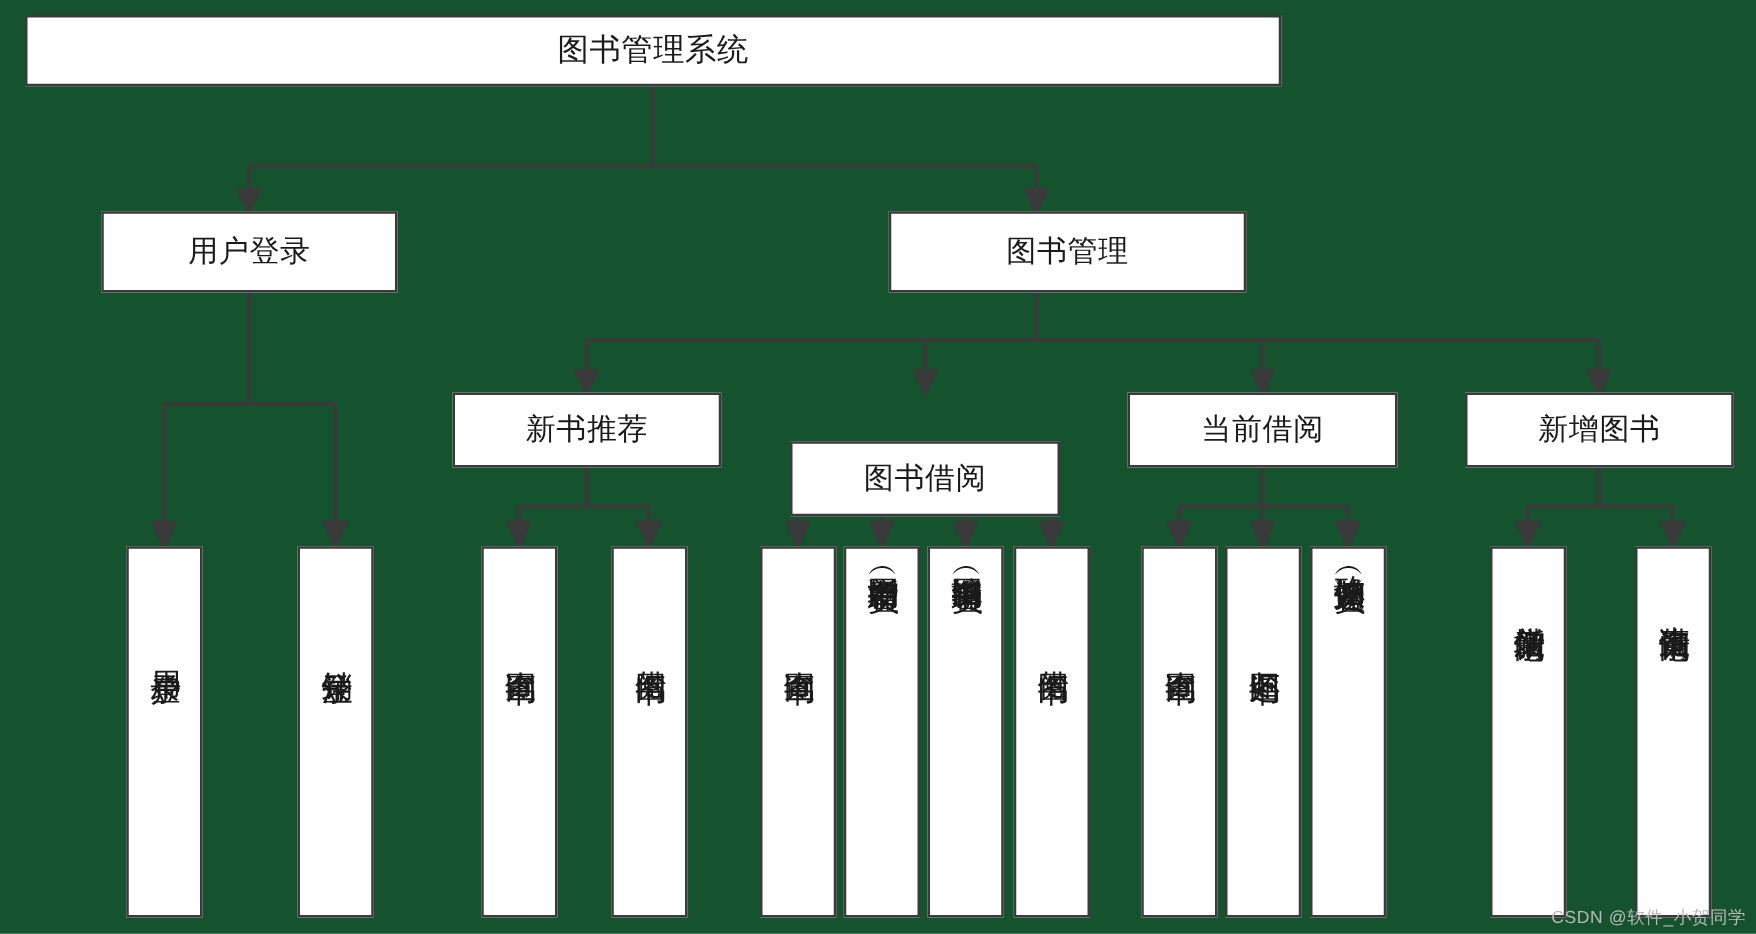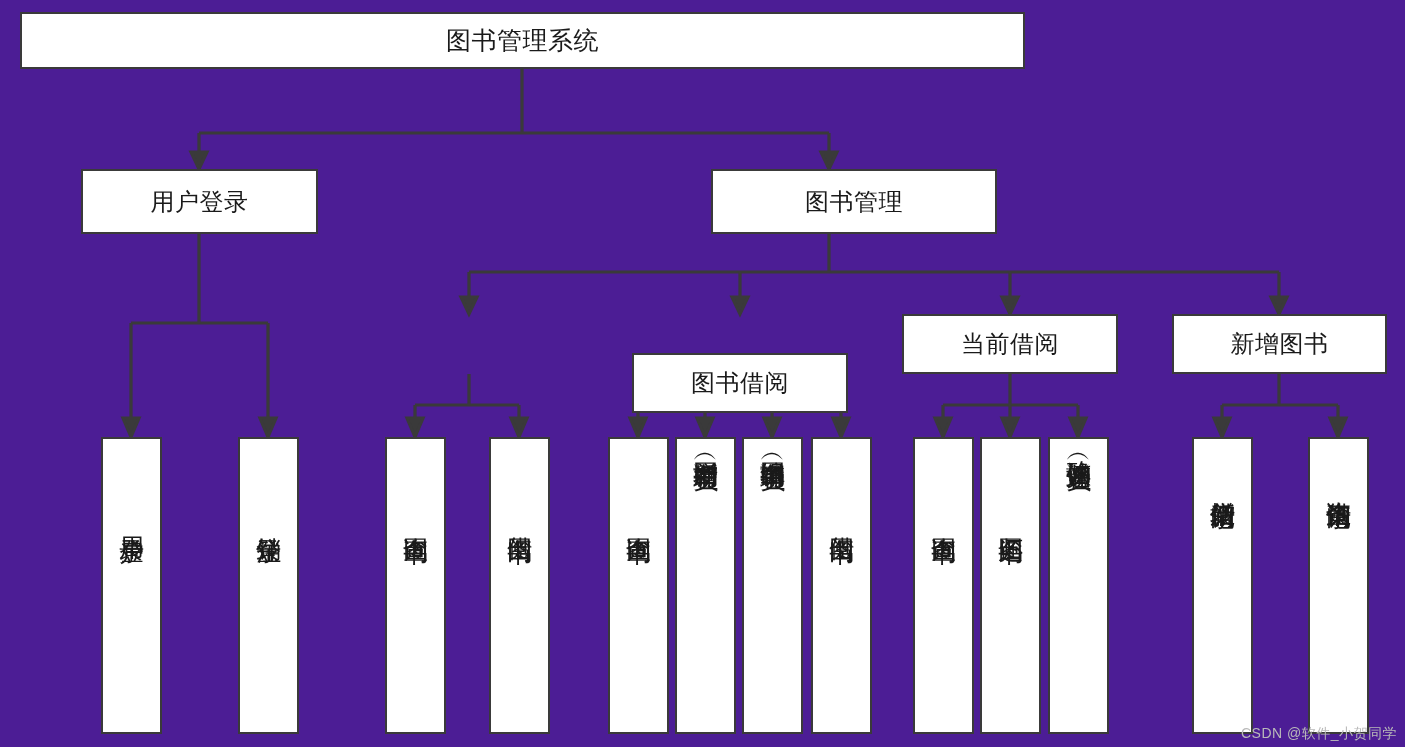--- a/index.html
+++ b/index.html
@@ -10,21 +10,21 @@
   body {
     width: 1405px;
     height: 747px;
     font-family: "Liberation Sans", "DejaVu Sans", sans-serif;
     overflow: hidden;
   }
   #diagram-root {
     position: relative;
     width: 1405px;
     height: 747px;
-    background: #4c1d95;
+    background: #14532d;
   }
   svg.edges {
     position: absolute;
     left: 0;
     top: 0;
     width: 1405px;
     height: 747px;
     pointer-events: none;
   }
   .node {
@@ -158,20 +158,23 @@
     <span class="node-label">图书管理系统</span>
   </div>
 
   <div class="node horiz" style="left:81px; top:169px; width:237px; height:65px;">
     <span class="node-label">用户登录</span>
   </div>
   <div class="node horiz" style="left:711px; top:169px; width:286px; height:65px;">
     <span class="node-label">图书管理</span>
   </div>
 
+  <div class="node horiz" style="left:362px; top:314px; width:215px; height:60px;">
+    <span class="node-label">新书推荐</span>
+  </div>
   <div class="node horiz" style="left:632px; top:314px; width:216px; height:60px;margin-top:39px;">
     <span class="node-label">图书借阅</span>
   </div>
   <div class="node horiz" style="left:902px; top:314px; width:216px; height:60px;">
     <span class="node-label">当前借阅</span>
   </div>
   <div class="node horiz" style="left:1172px; top:314px; width:215px; height:60px;">
     <span class="node-label">新增图书</span>
   </div>
 

